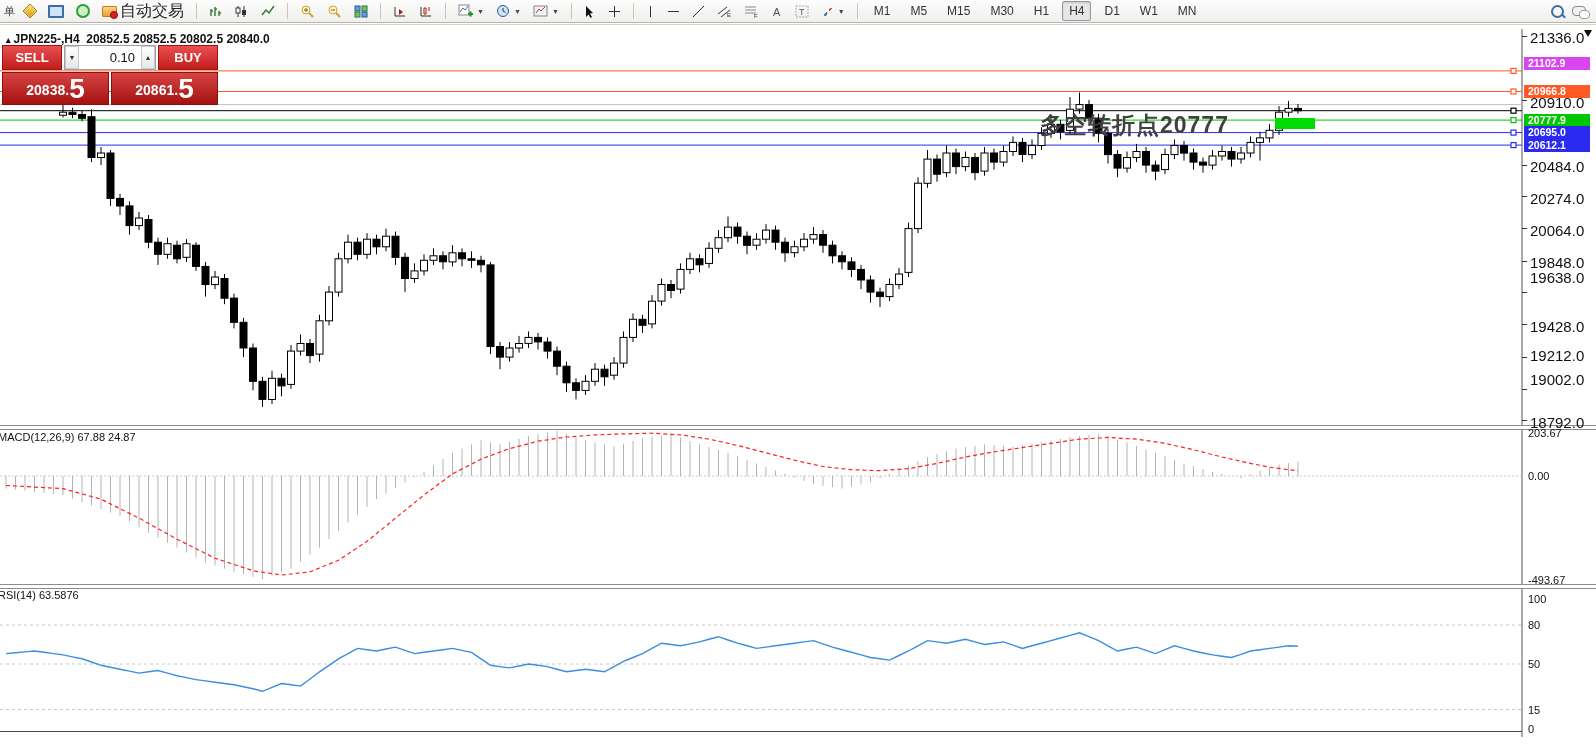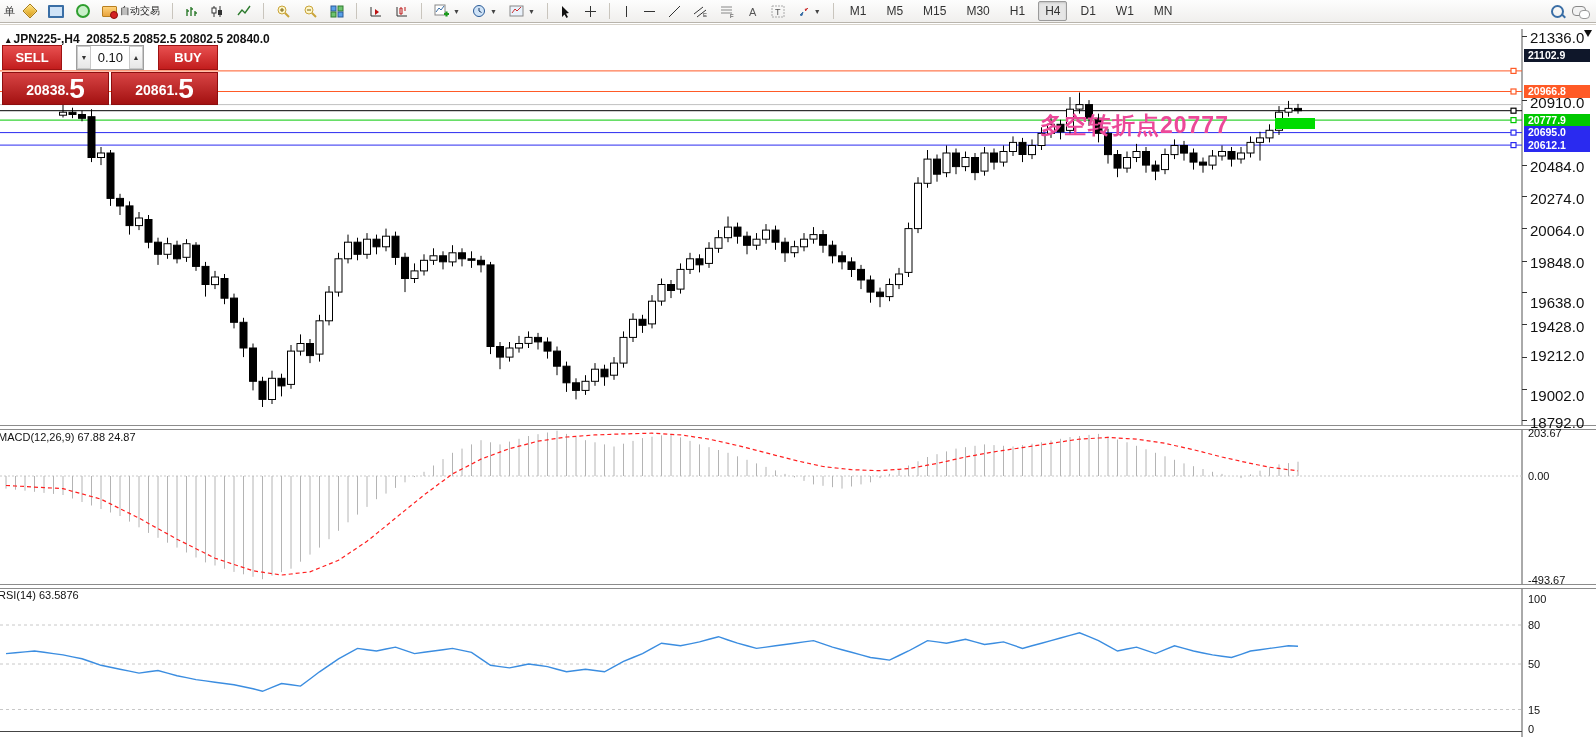--- a/index.html
+++ b/index.html
@@ -10,21 +10,21 @@
   .toolbar{position:absolute;left:0;top:0;width:1596px;height:23px;
     background:linear-gradient(#fdfdfd,#f0efed);border-bottom:1px solid #b8b4ac;
     display:flex;align-items:center;gap:6px;padding:0 4px;box-sizing:border-box;font-size:11px;color:#333;}
   .tb-sep{width:1px;height:16px;background:#c9c5bd;margin:0 3px;flex:0 0 auto;}
   .tb-btn{display:flex;align-items:center;gap:3px;padding:1px 3px;border-radius:2px;flex:0 0 auto;cursor:default;}
   .tb-btn svg{display:block;}
   .caret{font-size:7px;color:#444;line-height:1;}
   .tf{padding:2px 6px;color:#333;font-size:12px;border:1px solid transparent;border-radius:2px;}
   .tf.active{background:#e6e6e6;border:1px solid #9a9a9a;box-shadow:inset 0 1px 2px rgba(0,0,0,.15);}
   .tb-right{margin-left:auto;display:flex;align-items:center;gap:8px;padding-right:6px;}
-  .cnlabel{font-size:10px;color:#222;}
+  .cnlabel{font-size:16px;color:#222;}
 
   
   .chartwin{position:absolute;left:0;top:24px;width:1596px;height:732px;background:#fff;border-top:1px solid #d7d3cb;}
   .chart-title{position:absolute;left:6px;top:7px;font-size:12px;font-weight:bold;color:#111;letter-spacing:0;}
   .chart-title .mk{font-size:9px;margin-right:3px;}
   svg.layer{position:absolute;left:0;top:0;}
 
   
   .psep{position:absolute;left:0;width:1596px;height:3px;background:#fff;border-top:1px solid #8c8c8c;border-bottom:1px solid #8c8c8c;}
 
@@ -32,21 +32,21 @@
   .axis-tick-label{position:absolute;left:1530px;font-size:15px;color:#111;white-space:nowrap;}
   .axis-tickmark{position:absolute;left:1522px;width:5px;height:1px;background:#333;}
   .pricebox{position:absolute;left:1524px;width:66px;height:13px;color:#fff;font-size:10.5px;font-weight:bold;
     line-height:13px;padding-left:4px;box-sizing:border-box;white-space:nowrap;}
   .ind-label{position:absolute;font-size:11px;color:#111;white-space:nowrap;}
   .ind-axis{position:absolute;left:1528px;font-size:11px;color:#111;white-space:nowrap;}
   .timeline{position:absolute;left:0;top:730px;width:1522px;height:1px;background:#444;}
 
   
   .trade{position:absolute;left:2px;top:44px;width:216px;}
-  .trow{display:flex;height:25px;gap:14px;}
+  .trow{display:flex;height:25px;gap:2px;}
   .tbtn{width:60px;background:linear-gradient(#e85050,#c21d1d);color:#fff;font-size:13px;font-weight:bold;
     display:flex;align-items:center;justify-content:center;border:1px solid #9e1212;box-sizing:border-box;}
   .stepper{flex:1;display:flex;border:1px solid #9e9e9e;background:#fff;box-sizing:border-box;}
   .stepbtn{width:14px;display:flex;align-items:center;justify-content:center;font-size:7px;color:#333;background:linear-gradient(#fefefe,#e7e7e7);border:1px solid #c9c9c9;box-sizing:border-box;}
   .lot{flex:1;display:flex;align-items:center;justify-content:flex-end;padding-right:6px;font-size:13px;color:#111;}
   .bigrow{display:flex;gap:2px;margin-top:2px;height:33px;}
   .bigbox{flex:1;background:linear-gradient(#d84444,#a31111);border:1px solid #8d0e0e;color:#fff;
     display:flex;align-items:flex-end;justify-content:center;box-sizing:border-box;padding-bottom:2px;}
   .bigbox .sm{font-size:14px;font-weight:bold;line-height:20px;margin-bottom:2px;}
   .bigbox .lg{font-size:28px;font-weight:bold;line-height:26px;}
@@ -687,30 +687,30 @@
         <div class="axis-tick-label" style="top:68.6px">20910.0</div>
         <div class="axis-tickmark" style="top:139.5px"></div>
         <div class="axis-tick-label" style="top:133.0px">20484.0</div>
         <div class="axis-tickmark" style="top:171.2px"></div>
         <div class="axis-tick-label" style="top:164.7px">20274.0</div>
         <div class="axis-tickmark" style="top:203.0px"></div>
         <div class="axis-tick-label" style="top:196.5px">20064.0</div>
         <div class="axis-tickmark" style="top:235.6px"></div>
         <div class="axis-tick-label" style="top:229.1px">19848.0</div>
         <div class="axis-tickmark" style="top:267.4px"></div>
-        <div class="axis-tick-label" style="top:269px">19638.0</div>
+        <div class="axis-tick-label" style="top:244px">19638.0</div>
         <div class="axis-tickmark" style="top:299.1px"></div>
         <div class="axis-tick-label" style="top:292.6px">19428.0</div>
         <div class="axis-tickmark" style="top:331.8px"></div>
         <div class="axis-tick-label" style="top:322px">19212.0</div>
         <div class="axis-tickmark" style="top:363.5px"></div>
-        <div class="axis-tick-label" style="top:362px">19002.0</div>
+        <div class="axis-tick-label" style="top:346px">19002.0</div>
         <div class="axis-tickmark" style="top:395.3px"></div>
         <div class="axis-tick-label" style="top:388.8px">18792.0</div>
-        <div class="pricebox" style="top:24px;background:#0f172a">21102.9</div>
+        <div class="pricebox" style="top:32px;background:#d946ef">21102.9</div>
         <div class="pricebox" style="top:60.0px;background:#ff5a26">20966.8</div>
         <div class="pricebox" style="top:90px;background:#14532d">20840.0</div>
         <div class="pricebox" style="top:88.6px;background:#00c800">20777.9</div>
         <div class="pricebox" style="top:101.1px;background:#2a2af0">20695.0</div>
         <div class="pricebox" style="top:113.6px;background:#2a2af0">20612.1</div>
       </div>
     <div id="macd-axis">
         <div class="ind-axis" style="top:402.1px">203.67</div>
         <div class="ind-axis" style="top:445.0px">0.00</div>
         <div class="ind-axis" style="top:549.0px">-493.67</div>
@@ -720,21 +720,21 @@
         <div class="ind-axis" style="top:594.0px">80</div>
         <div class="ind-axis" style="top:633.0px">50</div>
         <div class="ind-axis" style="top:678.5px">15</div>
         <div class="ind-axis" style="top:698.0px">0</div>
       </div>
     <div id="time-axis"></div>
 
     <div class="ind-label" style="left:-2px;top:406px">MACD(12,26,9) 67.88 24.87</div>
     <div class="ind-label" style="left:-2px;top:564px">RSI(14) 63.5876</div>
 
-    <div class="cn-annot" style="left:1040px;top:85px;color:#ec4899">多空转折点20777</div>
+    <div class="cn-annot" style="left:1040px;top:85px;color:#404040">多空转折点20777</div>
 
     <div class="edge-tri" style="left:1584px;top:5px"></div>
 
     <div class="trade" style="top:20px">
       <div class="trow">
         <div class="tbtn">SELL</div>
         <div class="stepper">
           <div class="stepbtn">▼</div>
           <div class="lot">0.10</div>
           <div class="stepbtn">▲</div>

